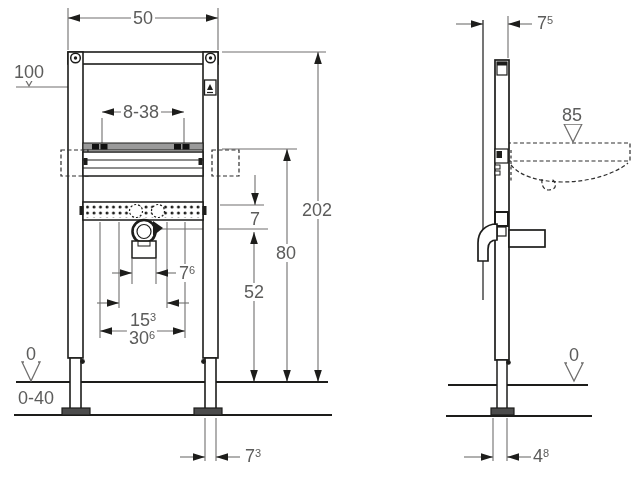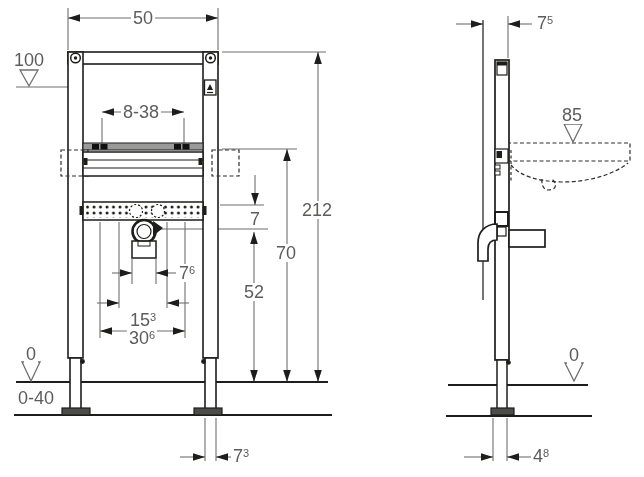--- a/index.html
+++ b/index.html
@@ -193,31 +193,31 @@
     <polygon points="318,52 314.2,64 321.8,64"></polygon>
     <polygon points="318,382 314.2,370 321.8,370"></polygon>
     <polygon points="483,24 471,20.2 471,27.8"></polygon>
     <polygon points="508,24 520,20.2 520,27.8"></polygon>
     <polygon points="493,457 481,453.2 481,460.8"></polygon>
     <polygon points="507,457 519,453.2 519,460.8"></polygon>
   </g>
 </svg>
 
 <span class="lbl" style="left:143px;top:18px">50</span>
-<span class="lbl" style="left:29px;top:60px">100</span>
+<span class="lbl" style="left:29px;top:72px">100</span>
 <span class="lbl" style="left:141px;top:112px">8-38</span>
 <span class="lbl" style="left:255px;top:219px">7</span>
 <span class="lbl" style="left:254px;top:292px">52</span>
-<span class="lbl" style="left:286px;top:253px">70</span>
-<span class="lbl" style="left:317px;top:210px">212</span>
+<span class="lbl" style="left:286px;top:253px">80</span>
+<span class="lbl" style="left:317px;top:210px">202</span>
 <span class="lbl lft" style="left:177px;top:273px"><span>7</span><sup>6</sup></span>
 <span class="lbl" style="left:143px;top:320px"><span>15</span><sup>3</sup></span>
 <span class="lbl" style="left:142px;top:338px"><span>30</span><sup>6</sup></span>
 <span class="lbl" style="left:31px;top:354px">0</span>
 <span class="lbl lft" style="left:16px;top:398px">0-40</span>
-<span class="lbl lft" style="left:231px;top:456px"><span>7</span><sup>3</sup></span>
+<span class="lbl lft" style="left:243px;top:456px"><span>7</span><sup>3</sup></span>
 
 <span class="lbl lft" style="left:535px;top:23px"><span>7</span><sup>5</sup></span>
 <span class="lbl" style="left:572px;top:115px">85</span>
 <span class="lbl" style="left:574px;top:355px">0</span>
 <span class="lbl lft" style="left:531px;top:456px"><span>4</span><sup>8</sup></span>
 
 </div>
 
 </body></html>

